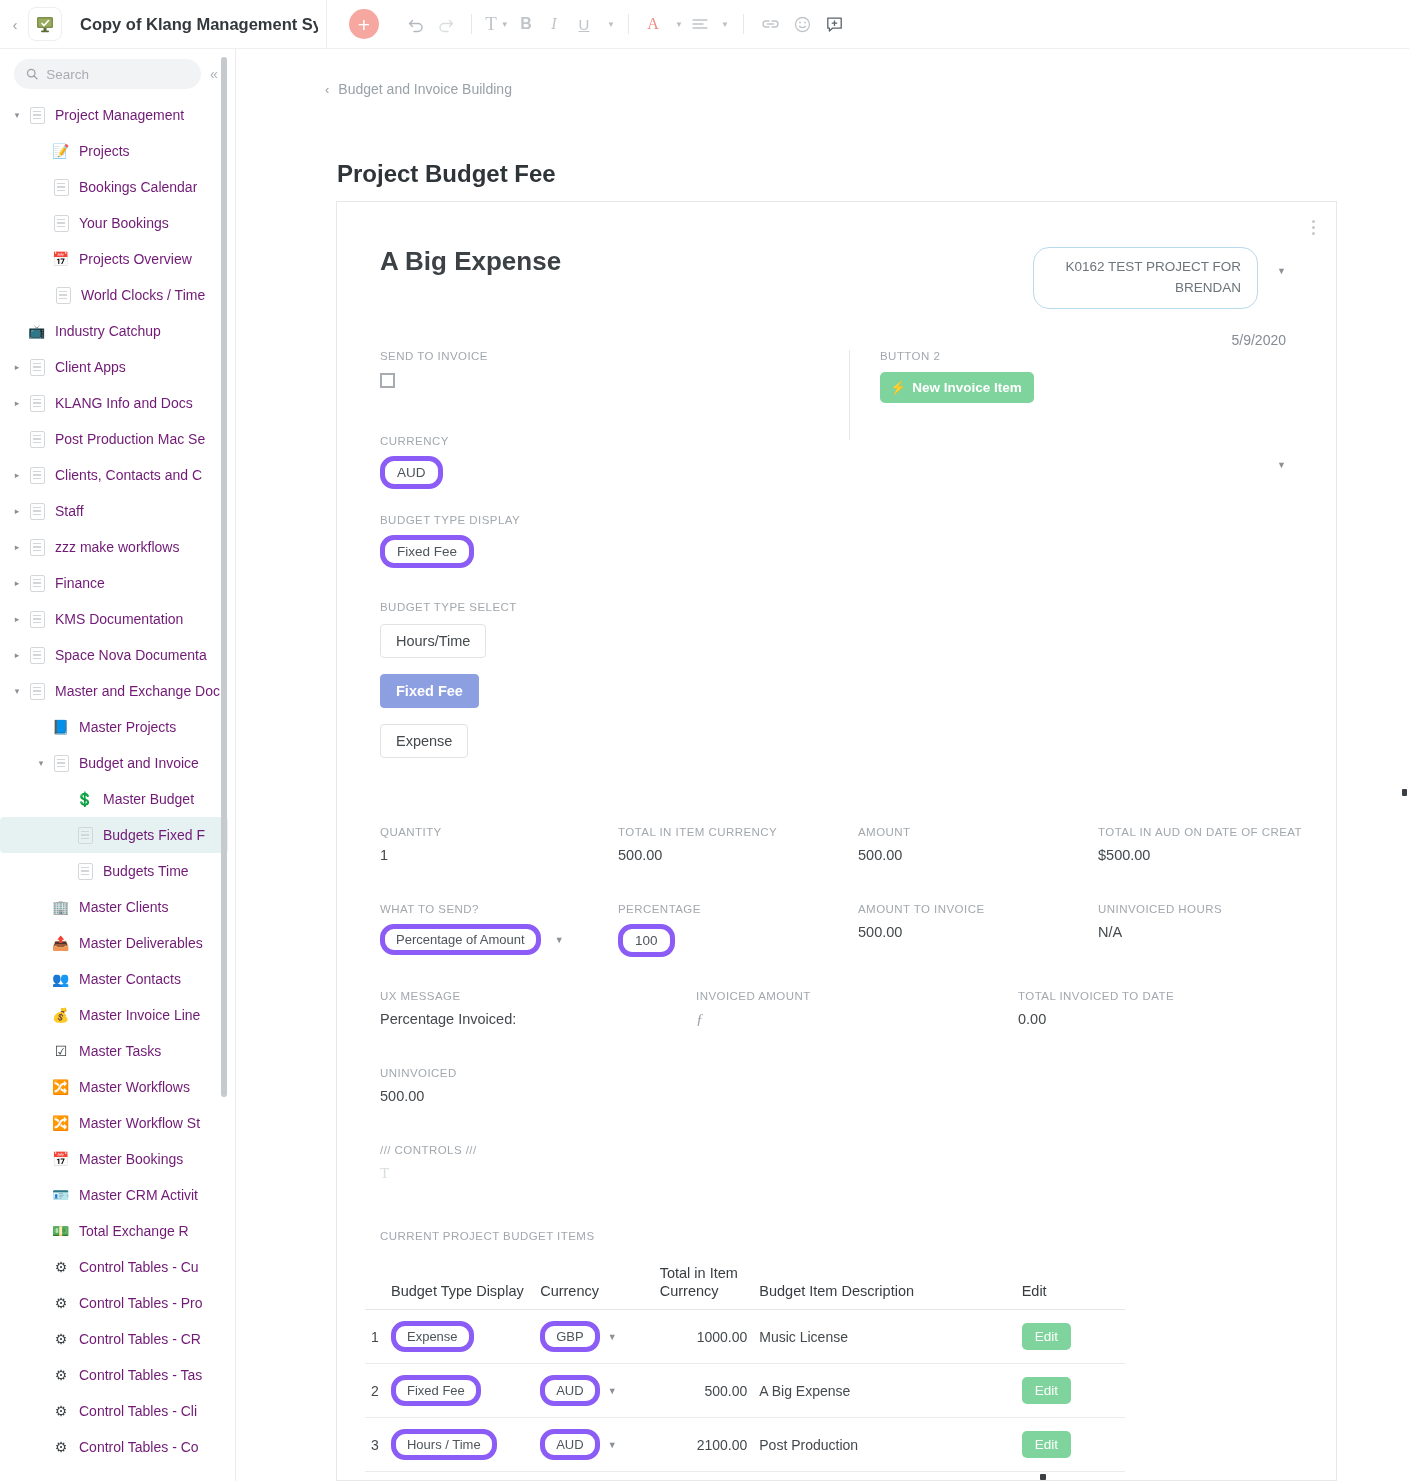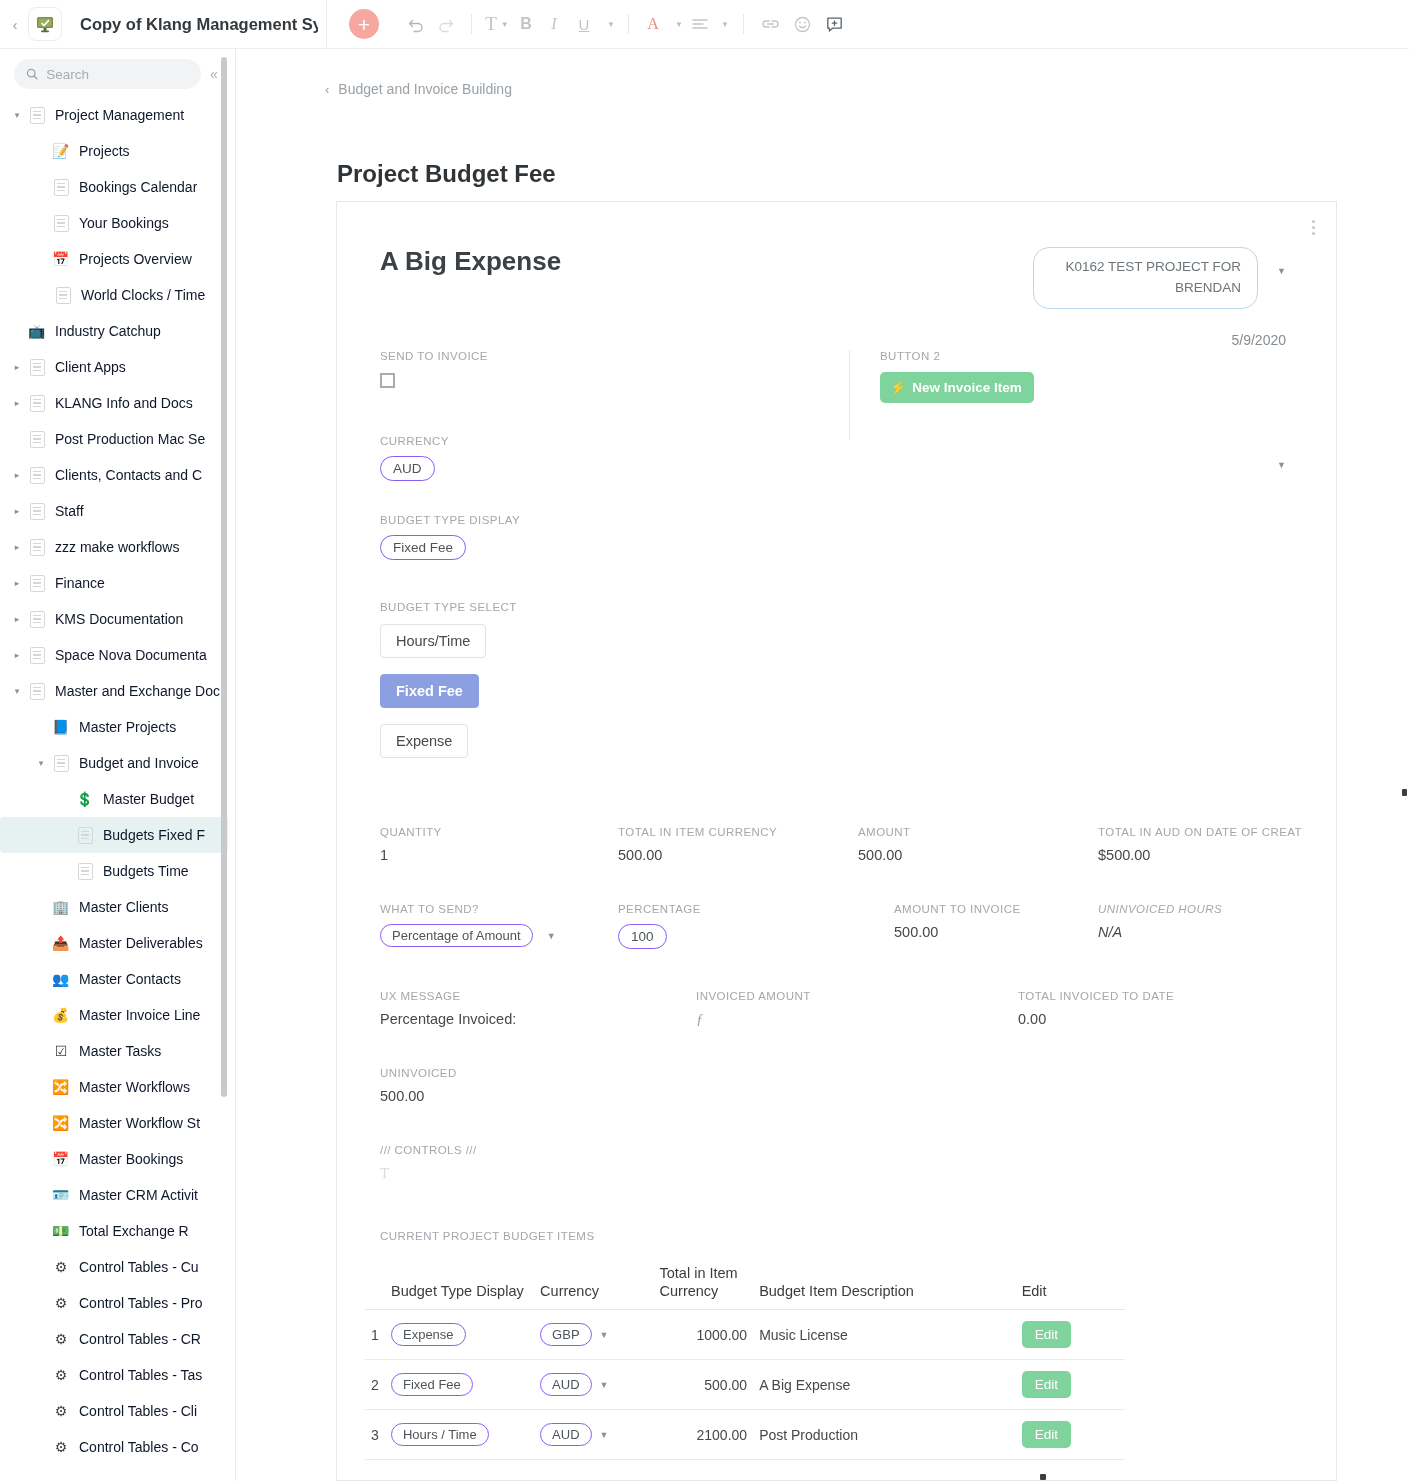--- a/index.html
+++ b/index.html
@@ -83,21 +83,21 @@
     align-items: center; justify-content: center; font-size: 14px;
     margin-right: 7px;
   }
   .ico-doc {
     width: 15px; height: 17px; border: 1.4px solid #d3d7da; border-radius: 2px;
     display: flex; flex-direction: column; justify-content: center;
     align-items: center; gap: 2px;
   }
   .ico-doc i { display: block; width: 8px; height: 1.4px; background: #d3d7da; }
   .tree-label {
-    font-size: 14px; color: #0f172a; overflow: hidden;
+    font-size: 14px; color: #701a75; overflow: hidden;
     text-overflow: clip; white-space: nowrap;
   }
   .sb-scrollbar {
     position: absolute; top: 8px; right: 4px; width: 6px; height: 1040px;
     background: #c6cacd; border-radius: 3px;
   }
   .sb-track {
     position: absolute; top: 0px; right: 4px; width: 6px; bottom: 0;
   }
 
@@ -160,21 +160,21 @@
   }
   .sec-btn2 { position: absolute; left: 543px; top: 148px; }
   .btn-green {
     margin-top: 10px; background: #7fd39c; color: #fff; border: none;
     border-radius: 5px; padding: 8px 12px 8px 10px; font-size: 13.5px;
     font-weight: bold; cursor: pointer; display: inline-flex;
     align-items: center; gap: 6px; font-family: "Liberation Sans", sans-serif;
   }
 
   .pill {
-    display: inline-block; border: 1px solid #8b5cf6; border-radius: 14px;
+    display: inline-block; border: 5px solid #8b5cf6; border-radius: 14px;
     padding: 4px 12px; font-size: 13.5px; color: #4e555a; background: #fff;
     margin-top: 9px; cursor: pointer;
   }
   .pill-sm { padding: 3px 11px; font-size: 13px; margin-top: 0; }
 
   .row-caret-right {
     position: absolute; right: 50px; font-size: 9px; color: #8b9196;
     cursor: pointer;
   }
 
@@ -702,25 +702,25 @@
         <div class="field-label">WHAT TO SEND?</div>
         <div style="display:flex;align-items:center;gap:14px;margin-top:9px;">
           <span class="pill pill-sm">Percentage of Amount</span>
           <span style="font-size:9px;color:#8b9196;cursor:pointer;">▼</span>
         </div>
       </div>
       <div class="gcol" style="left:238px;width:230px;">
         <div class="field-label">PERCENTAGE</div>
         <span class="pill" style="margin-top:9px;">100</span>
       </div>
-      <div class="gcol" style="left:478px;width:230px;margin-left:36px;">
+      <div class="gcol" style="left:478px;width:230px;">
         <div class="field-label">AMOUNT TO INVOICE</div>
         <div class="field-value">500.00</div>
       </div>
-      <div class="gcol" style="left:718px;width:215px;font-style:italic;">
+      <div class="gcol" style="left:718px;width:215px;">
         <div class="field-label">UNINVOICED HOURS</div>
         <div class="field-value">N/A</div>
       </div>
     </div>
 
     <div class="grid4" style="top:788px;">
       <div class="gcol" style="left:0;width:300px;">
         <div class="field-label">UX MESSAGE</div>
         <div class="field-value">Percentage Invoiced:</div>
       </div>

